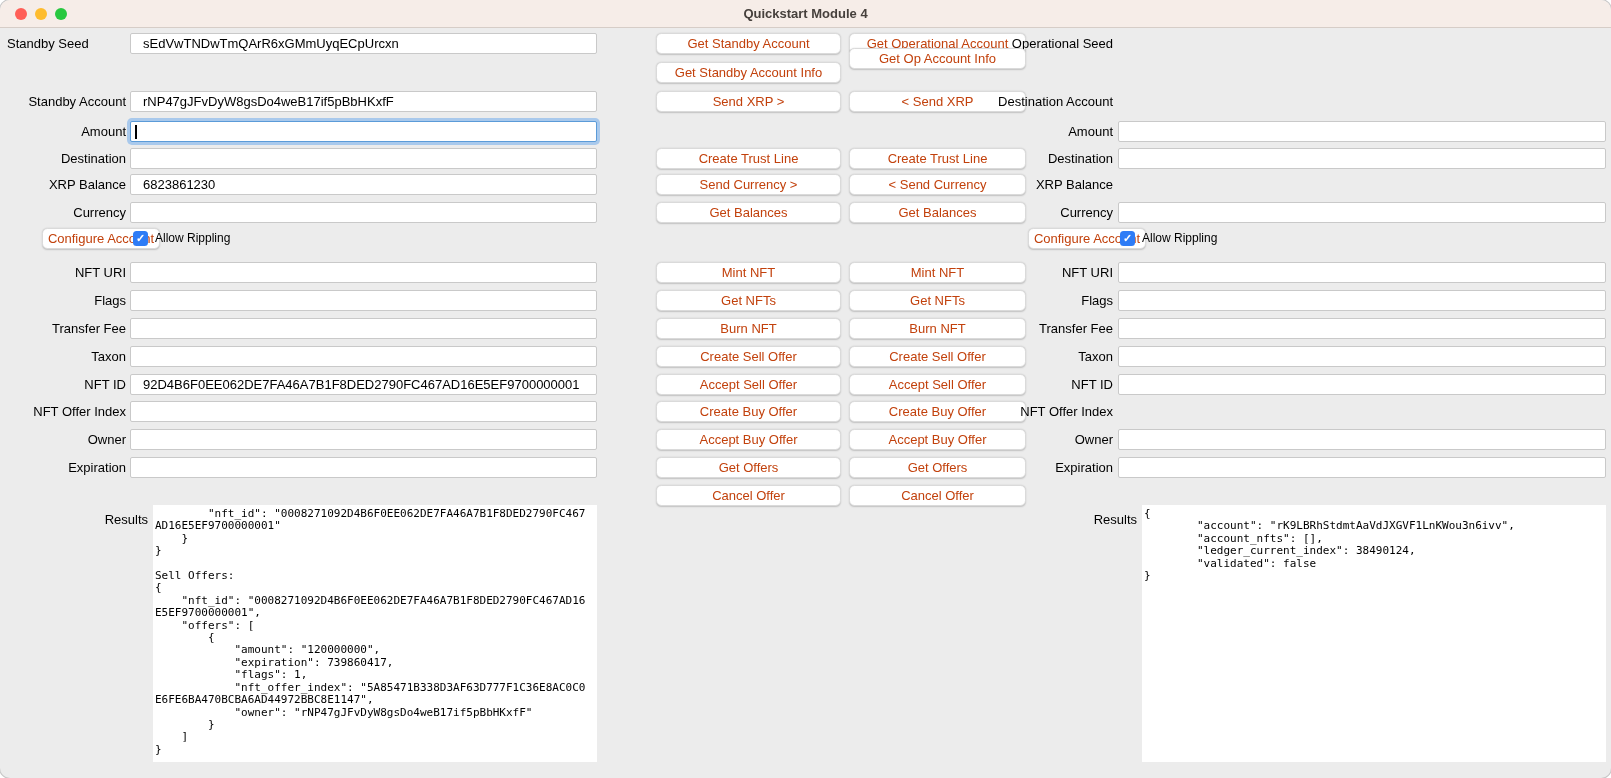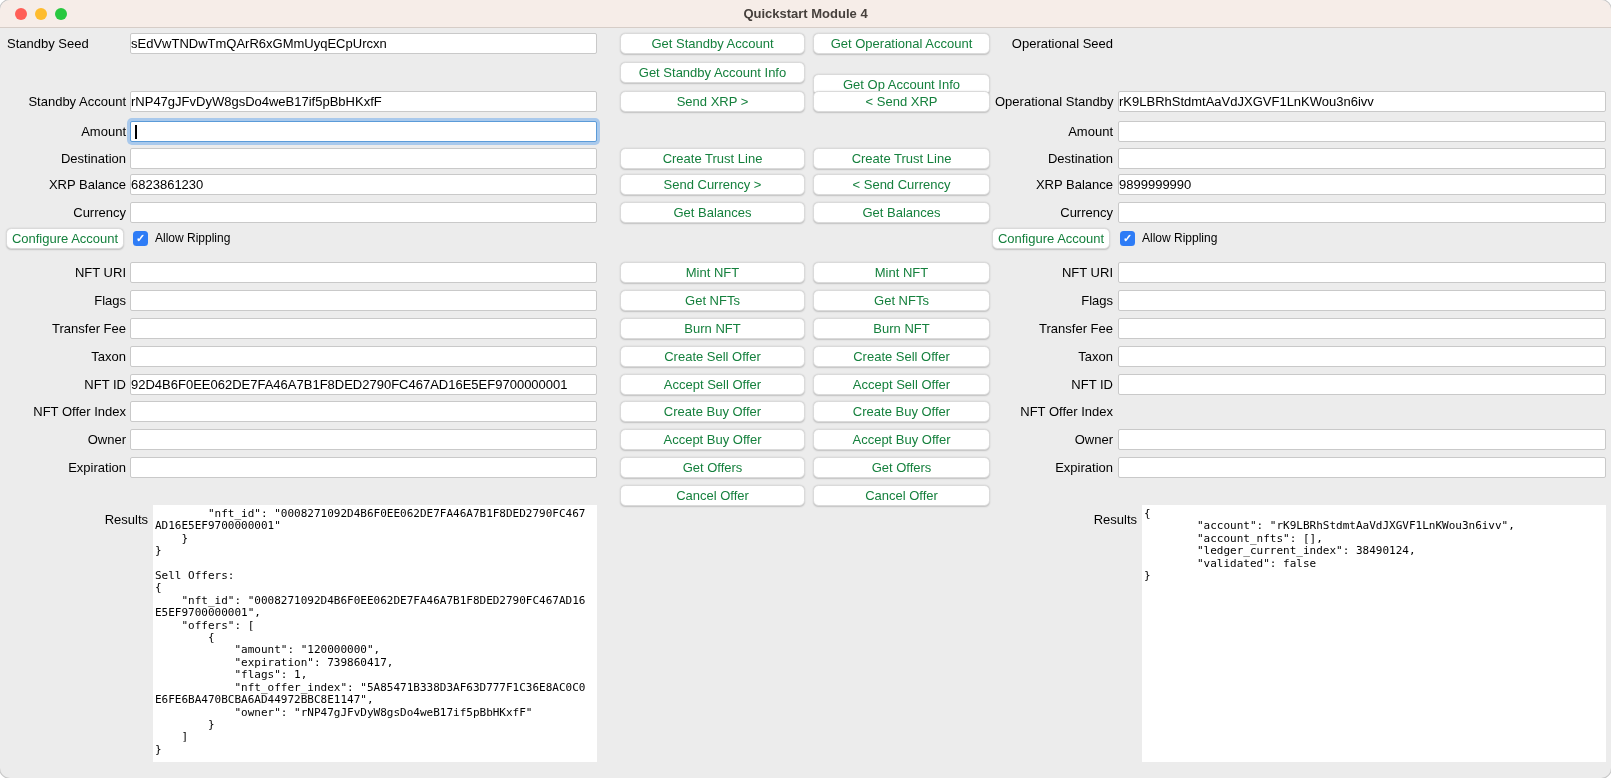--- a/index.html
+++ b/index.html
@@ -16,30 +16,30 @@
 
   .lbl { position:absolute; height:21px; line-height:21px; font-size:13px; color:#000; white-space:nowrap; }
   .lbl-l { left:0; width:126px; text-align:right; }
   .lbl-seed { left:7px; width:180px; text-align:left; }
   .lbl-r { left:995px; width:118px; text-align:right; }
   .lbl-res-l { left:0; width:148px; text-align:right; }
   .lbl-res-r { left:995px; width:142px; text-align:right; }
 
   .entry { position:absolute; height:21px; background:#fff; border:1px solid #c9c9c9;
            border-radius:2px; box-sizing:border-box; font-size:13px; line-height:19px;
-           padding:0 0; white-space:nowrap; overflow:hidden; color:#000; }
+           padding:0 12px; white-space:nowrap; overflow:hidden; color:#000; }
   .ent-l { left:130px; width:467px; }
   .ent-r { left:1118px; width:488px; }
   .entry.focused { border:1px solid #5b9bd8; box-shadow:0 0 0 3px #a9c9ec; }
   .caret { position:absolute; left:4px; top:3px; width:1.5px; height:14px; background:#000; }
 
   .btn { position:absolute; height:21px; background:#fff; border:1px solid #dadada;
          border-radius:5.5px; box-sizing:border-box; font-size:13px; line-height:19px;
-         text-align:center; color:#15803d; box-shadow:0 0.5px 1.5px rgba(0,0,0,0.18);
-         white-space:nowrap; overflow:hidden; cursor:default; }
+         text-align:center; color:#c2410c; box-shadow:0 0.5px 1.5px rgba(0,0,0,0.18);
+         white-space:nowrap; overflow:hidden; cursor:default;margin-left:36px; }
   .btn1 { left:620px; width:185px; }
   .btn2 { left:813px; width:177px; }
   .btn-cfg-l { left:6px; width:118px; }
   .btn-cfg-r { left:992px; width:118px; }
 
   .cb { position:absolute; width:15px; height:15px; border-radius:3.5px; background:#2e7cf6;
         color:#fff; font-size:11px; line-height:15px; text-align:center; font-weight:bold; }
   .cb-lbl { position:absolute; height:21px; line-height:21px; font-size:12px; color:#000; white-space:nowrap; }
 
   .results-box { position:absolute; top:505px; height:257px; background:#fff; color:#000;
@@ -60,47 +60,45 @@
     <div class="title">Quickstart Module 4</div>
   </div>
 
   <div class="lbl lbl-seed" style="top:33px">Standby Seed</div>
   <div class="entry ent-l" style="top:33px">sEdVwTNDwTmQArR6xGMmUyqECpUrcxn</div>
   <div class="btn btn1" style="top:33px">Get Standby Account</div>
   <div class="btn btn2" style="top:33px">Get Operational Account</div>
   <div class="lbl lbl-r" style="top:33px">Operational Seed</div>
 
   <div class="btn btn1" style="top:62px">Get Standby Account Info</div>
-  <div class="btn btn2" style="top:74px">Get Op Account Info</div>
+  <div class="btn btn2" style="top:48px">Get Op Account Info</div>
 
   <div class="lbl lbl-l" style="top:91px">Standby Account</div>
   <div class="entry ent-l" style="top:91px">rNP47gJFvDyW8gsDo4weB17if5pBbHKxfF</div>
   <div class="btn btn1" style="top:91px">Send XRP &gt;</div>
   <div class="btn btn2" style="top:91px">&lt; Send XRP</div>
-  <div class="lbl lbl-r" style="top:91px">Operational Standby</div>
-  <div class="entry ent-r" style="top:91px">rK9LBRhStdmtAaVdJXGVF1LnKWou3n6ivv</div>
+  <div class="lbl lbl-r" style="top:91px">Destination Account</div>
 
   <div class="lbl lbl-l" style="top:121px">Amount</div>
   <div class="entry ent-l focused" style="top:121px"><span></span><div class="caret"></div></div>
   <div class="lbl lbl-r" style="top:121px">Amount</div>
   <div class="entry ent-r" style="top:121px"></div>
 
   <div class="lbl lbl-l" style="top:148px">Destination</div>
   <div class="entry ent-l" style="top:148px"></div>
   <div class="btn btn1" style="top:148px">Create Trust Line</div>
   <div class="btn btn2" style="top:148px">Create Trust Line</div>
   <div class="lbl lbl-r" style="top:148px">Destination</div>
   <div class="entry ent-r" style="top:148px"></div>
 
   <div class="lbl lbl-l" style="top:174px">XRP Balance</div>
   <div class="entry ent-l" style="top:174px">6823861230</div>
   <div class="btn btn1" style="top:174px">Send Currency &gt;</div>
   <div class="btn btn2" style="top:174px">&lt; Send Currency</div>
   <div class="lbl lbl-r" style="top:174px">XRP Balance</div>
-  <div class="entry ent-r" style="top:174px">9899999990</div>
 
   <div class="lbl lbl-l" style="top:202px">Currency</div>
   <div class="entry ent-l" style="top:202px"></div>
   <div class="btn btn1" style="top:202px">Get Balances</div>
   <div class="btn btn2" style="top:202px">Get Balances</div>
   <div class="lbl lbl-r" style="top:202px">Currency</div>
   <div class="entry ent-r" style="top:202px"></div>
 
   <div class="btn btn-cfg-l" style="top:228px">Configure Account</div>
   <div class="cb" style="top:231px; left:133px"><span>✓</span></div>

